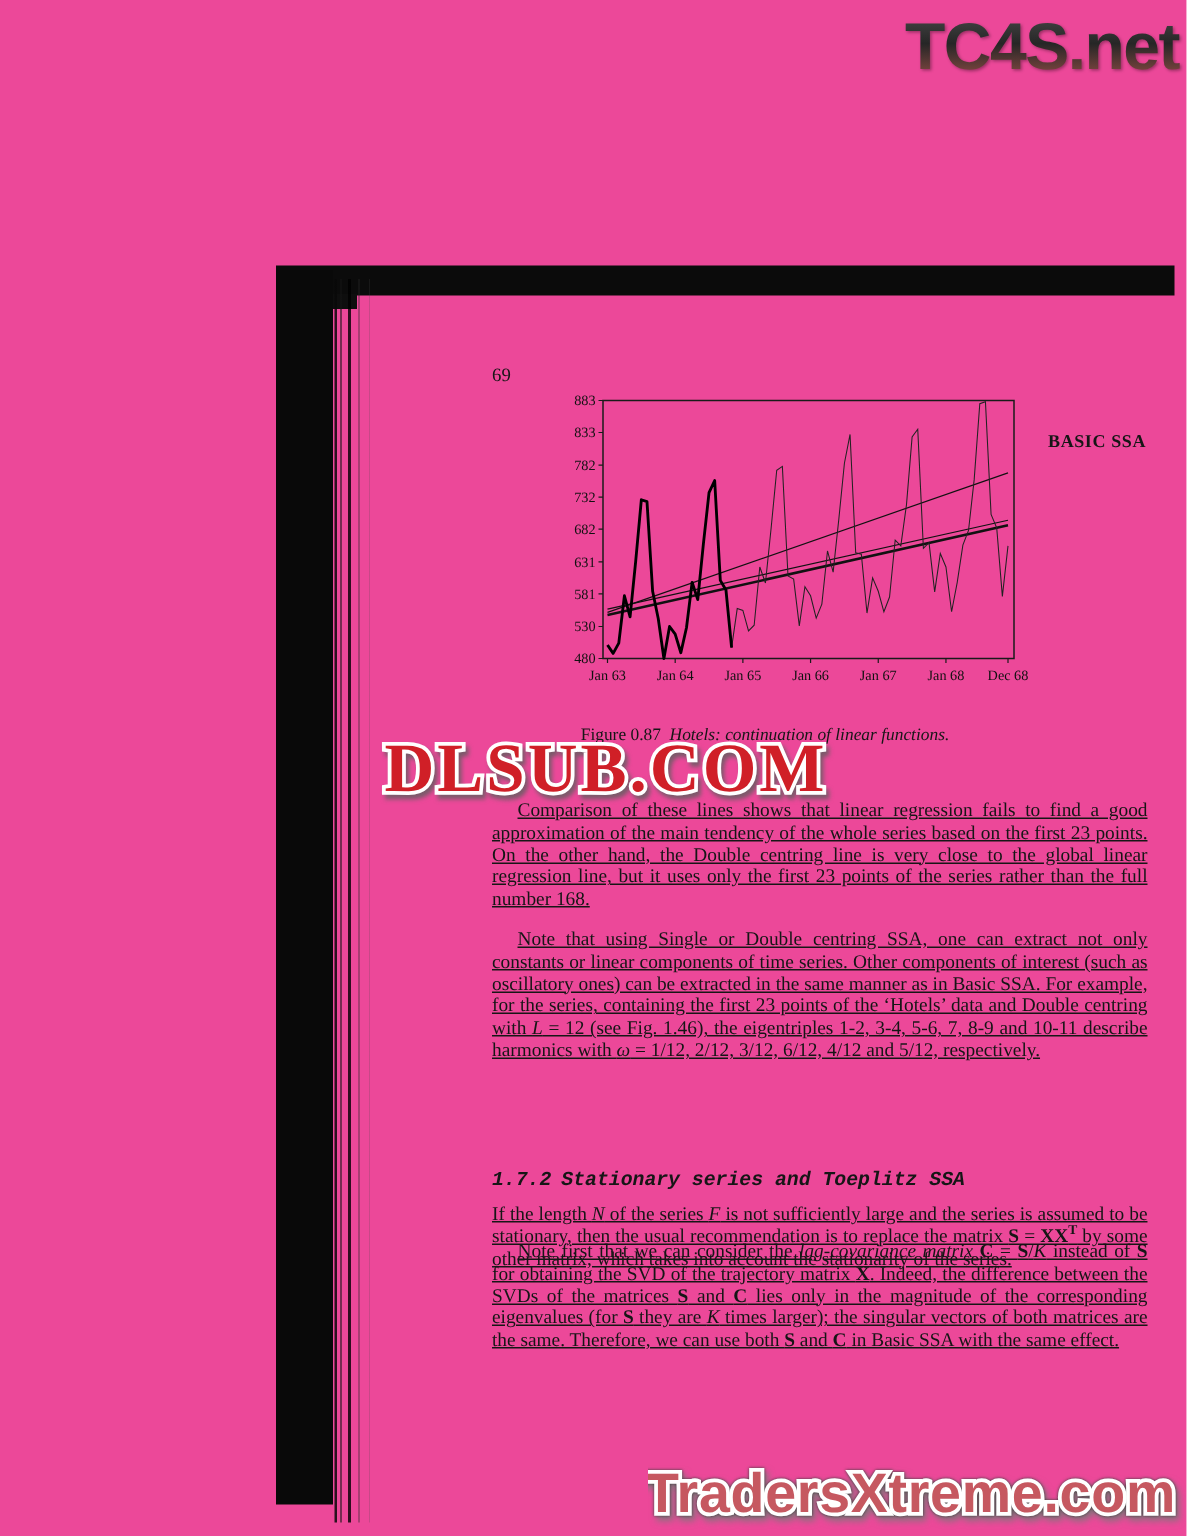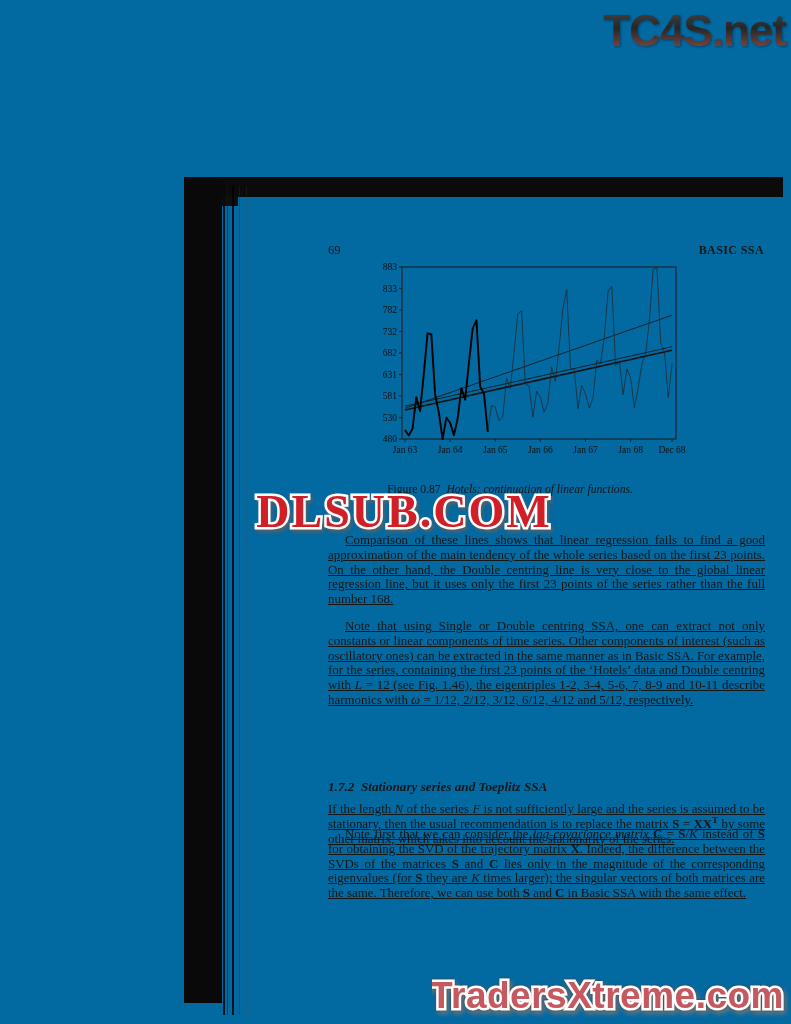--- a/index.html
+++ b/index.html
@@ -1,43 +1,43 @@
 <!DOCTYPE html>
 <html><head>
 <meta charset="utf-8">
 <style>
   html,body{margin:0;padding:0;background:#ffffff;}
-  #root{position:relative;width:791px;height:1024px;background:#0369a1;overflow:hidden;
+  #root{position:relative;width:791px;height:1024px;background:#ec4899;overflow:hidden;
         font-family:"Liberation Serif","DejaVu Serif",serif;color:#161616;}
   .abs{position:absolute;}
   
   .scan-top-bar{left:184px;top:177px;width:599px;height:20px;background:#0b0b0b;}
   .scan-top-notch{left:186px;top:196px;width:52px;height:10px;background:#0e0e0e;}
   .scan-left-bar{left:184px;top:180px;width:38px;height:823px;background:#090909;}
   .scan-streaks{left:223px;top:186px;width:33px;height:829px;
     background:repeating-linear-gradient(to right,
       rgba(8,8,8,.85) 0 1.5px, rgba(255,255,255,0) 1.5px 4px,
       rgba(20,20,20,.55) 4px 5px, rgba(255,255,255,0) 5px 9px,
       rgba(0,0,0,.8) 9px 11px, rgba(255,255,255,0) 11px 16px,
       rgba(40,40,40,.35) 16px 17px, rgba(255,255,255,0) 17px 23px,
       rgba(70,70,70,.22) 23px 24px, rgba(255,255,255,0) 24px 33px);}
   
   .running-head{left:328px;top:243px;width:436px;display:flex;justify-content:space-between;
     font-size:12.5px;}
-  .running-head .head-title{font-weight:700;font-size:12px;letter-spacing:.4px;}
+  .running-head .head-title{font-weight:700;font-size:12px;letter-spacing:.4px;margin-top:44px;}
   
   .chart-wrap{left:370px;top:259px;width:320px;height:202px;}
   .chart-wrap svg{font-family:"Liberation Serif","DejaVu Serif",serif;}
   
   .figure-caption{left:300px;top:483px;width:420px;text-align:center;font-size:11.6px;}
   .figure-caption .cap-italic{font-style:italic;text-align:right;}
   
   .para{left:328px;width:437px;font-size:12.9px;line-height:14.8px;text-align:justify;text-decoration:underline;}
   .indent{text-indent:17px;}
-  .section-heading{left:328px;top:779px;width:437px;font-size:13.2px;}
+  .section-heading{left:328px;top:779px;width:437px;font-size:13.2px;font-family:Liberation Mono, monospace;}
   .seg-i{font-style:italic;}
   .seg-b{font-weight:bold;}
   .seg-bi{font-weight:bold;font-style:italic;}
   .seg-bsup{vertical-align:super;font-size:.7em;line-height:0;font-weight:bold;}
   .p1{top:533px;}
   .p2{top:619px;}
   .p3{top:723px;}
   .p4{top:802px;}
   .p5{top:827px;}
   

